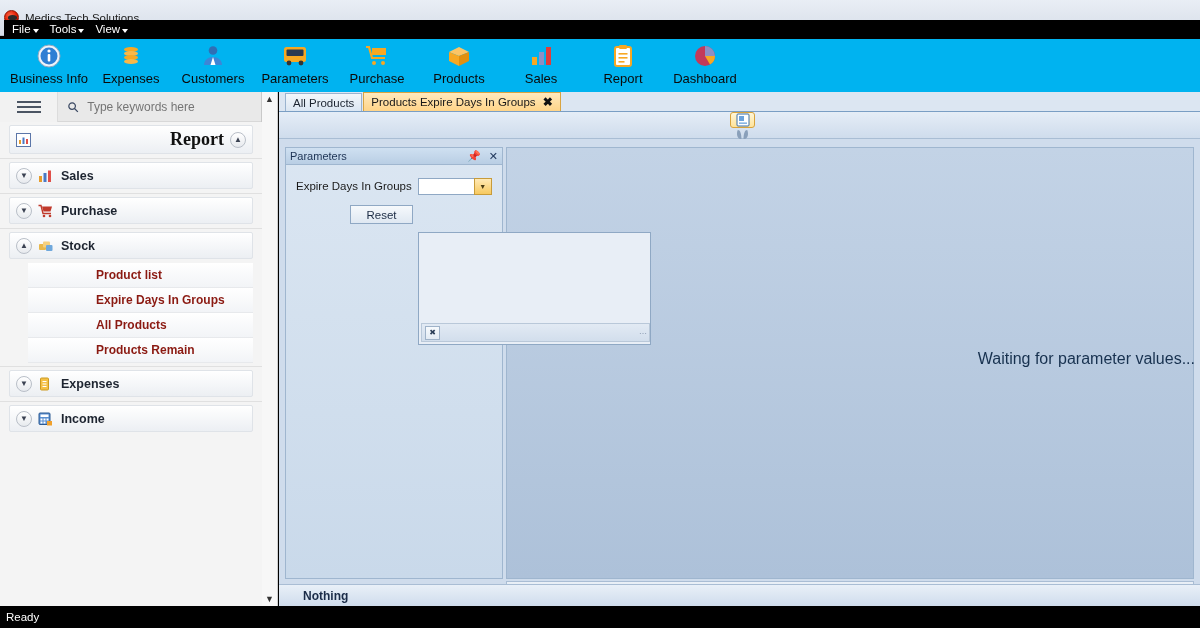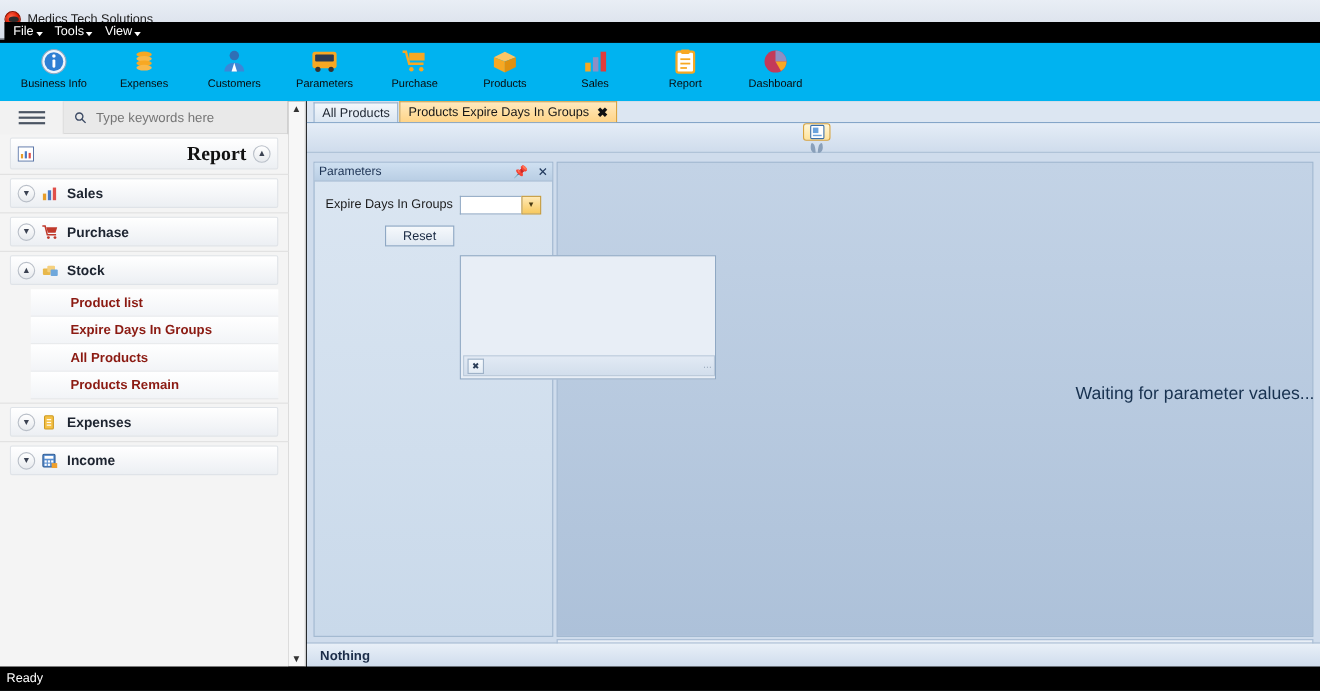--- a/index.html
+++ b/index.html
@@ -49,21 +49,21 @@
     background:#00b3f0;
     display:flex; align-items:flex-start; padding-left:8px;
   }
   .ribbon-btn{
     width:82px; height:53px; display:flex; flex-direction:column;
     align-items:center; justify-content:flex-start; padding-top:3px;
     cursor:default;
   }
   .ribbon-ico{ height:27px; width:34px; display:flex; align-items:center; justify-content:center; }
   .ribbon-label{
-    font-size:10px; color:#0a0a0a; margin-top:2px; white-space:nowrap;
+    font-size:13px; color:#0a0a0a; margin-top:2px; white-space:nowrap;
     font-family:"Liberation Sans", sans-serif;
   }
 
   
   #leftpanel{
     position:absolute; left:0; top:92px; width:262px; height:514px;
     background:#f4f4f4; border-right:1px solid #c9c9c9;
   }
   #searchrow{
     height:30px; display:flex; align-items:center;
@@ -103,21 +103,21 @@
     flex:1; text-align:right; font-size:18px; font-weight:bold;
     color:#111; font-family:"Liberation Serif", serif; padding-right:6px;
   }
   .sep{ height:1px; background:#e0e0e0; margin:0 0 0 0; }
   .nav-sub{
     margin:0 9px 0 28px; height:25px;
     background:linear-gradient(#ffffff,#f2f4f7);
     border-bottom:1px solid #e7e9ec;
     display:flex; align-items:center; padding-left:36px;
   }
-  .nav-sub span{ font-size:12px; font-weight:bold; color:#8b1a12; }
+  .nav-sub span{ font-size:12px; font-weight:bold; color:#8b1a12;margin-left:32px; }
 
   
   #leftscroll{
     position:absolute; left:262px; top:92px; width:16px; height:514px;
     background:#f7f7f7; border-right:1px solid #cfcfcf;
     display:flex; flex-direction:column; justify-content:space-between; align-items:center;
   }
   .sbar-arrow{ font-size:9px; color:#333; padding:2px 0; }
 
   
@@ -250,21 +250,21 @@
   #hscroll{
     position:absolute; left:227px; top:442px; width:688px; height:14px;
     background:linear-gradient(#eaf0f7,#dbe5f0); border:1px solid #a9bdd4;
     display:flex; align-items:center;
   }
   #hscroll .harrow{ font-size:8px; color:#5d7391; margin-left:3px; }
 
   #statusbar{
     position:absolute; left:0; top:492px; width:921px; height:22px;
     background:linear-gradient(#e9f0f8,#cfdcec); border-top:1px solid #a9bdd4;
-    display:flex; align-items:center; padding-left:12px;
+    display:flex; align-items:center; padding-left:24px;
     font-size:12px; font-weight:bold; color:#1b2c48;
   }
 
   
   #appstatus{
     position:absolute; left:0; top:606px; width:1200px; height:22px;
     background:#000; color:#fff; font-size:11.5px;
     display:flex; align-items:center; padding-left:6px;
   }
 </style>

